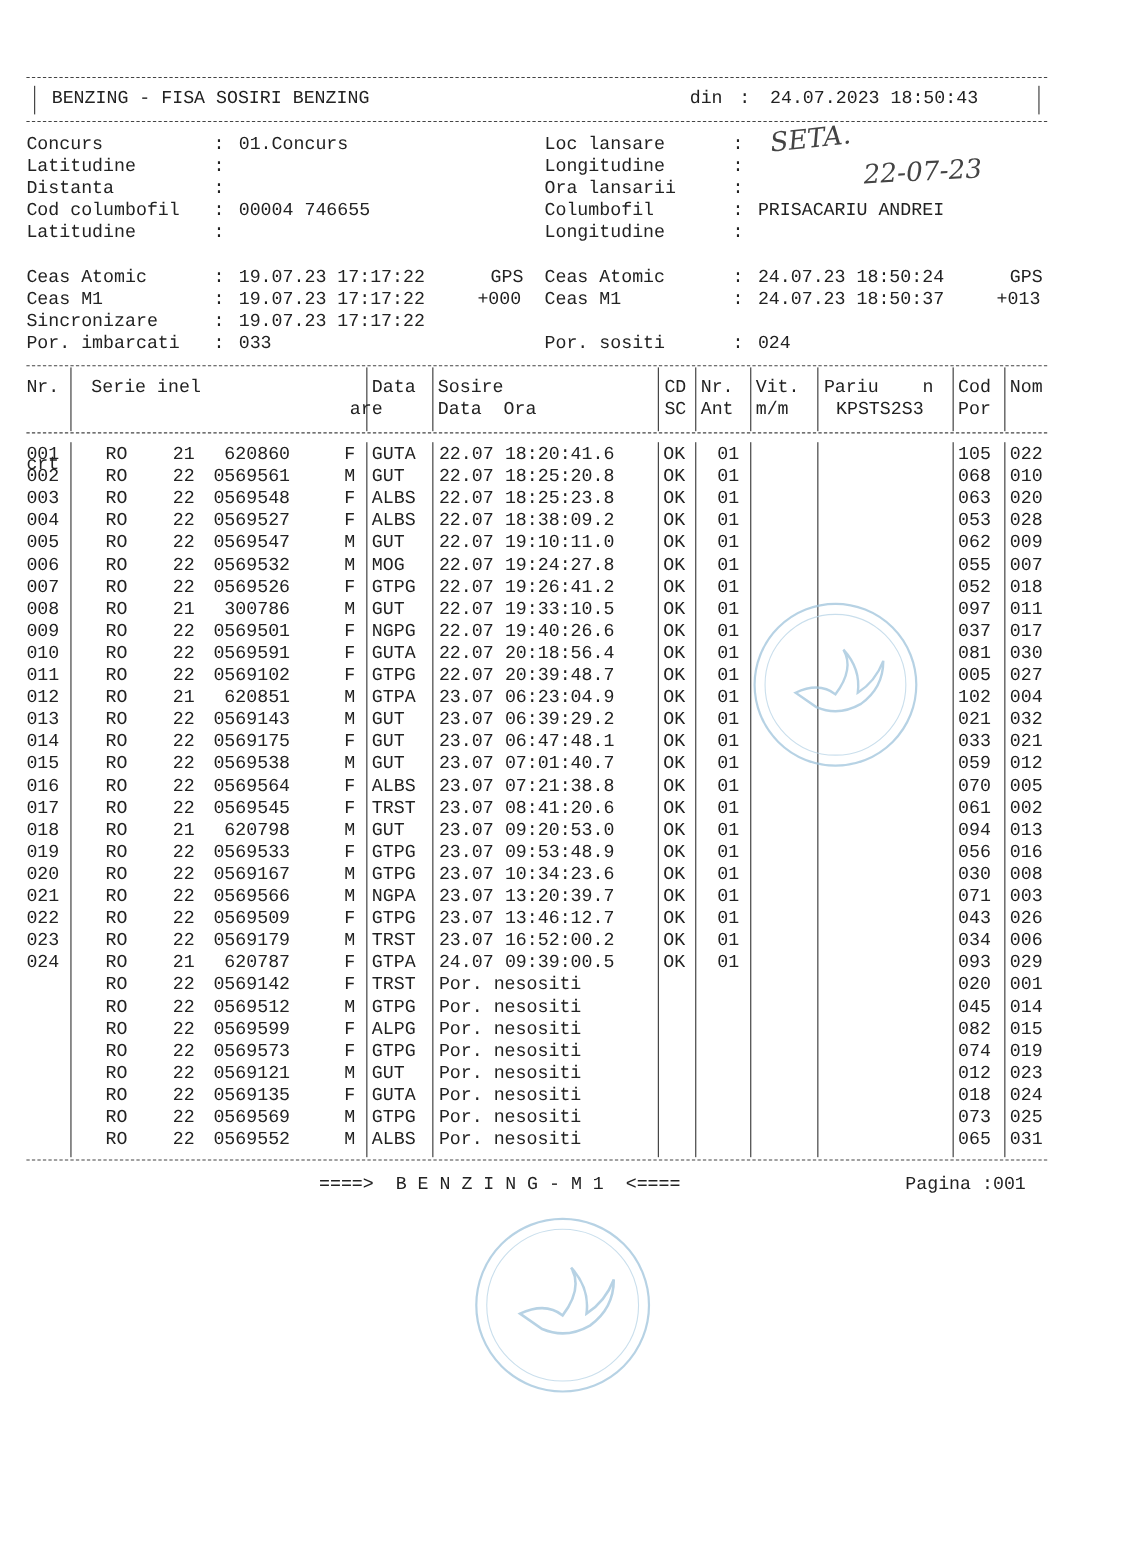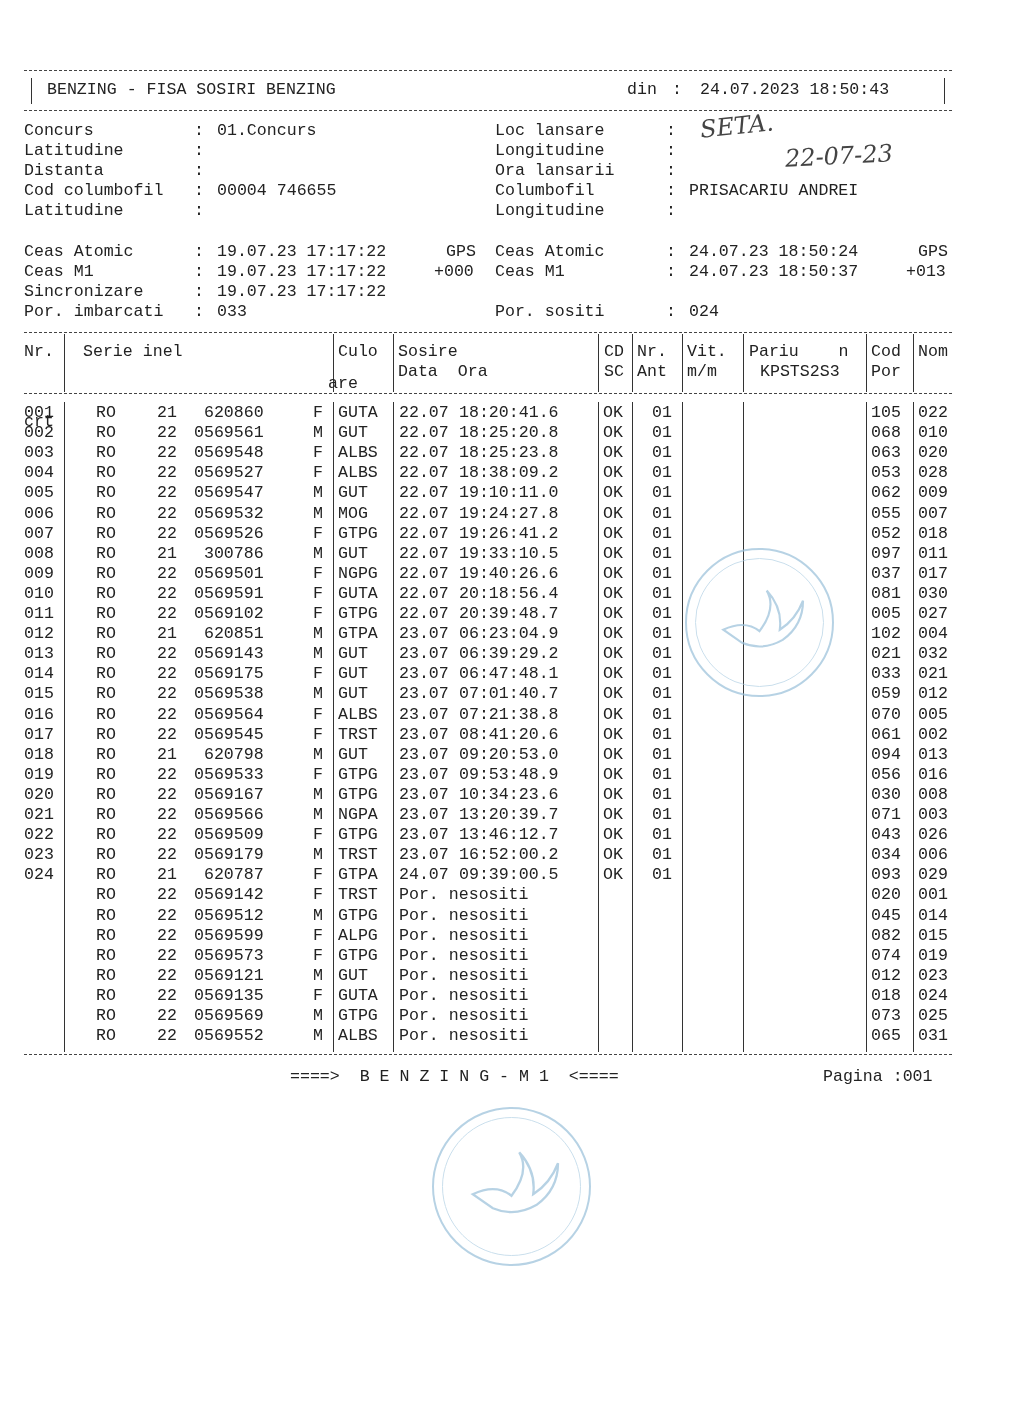--- a/index.html
+++ b/index.html
@@ -107,22 +107,22 @@
     <div class="vbar" style="left: 682px; top: 402px; height: 650px;"></div>
     <div class="vbar" style="left: 743px; top: 334px; height: 58px;"></div>
     <div class="vbar" style="left: 743px; top: 402px; height: 650px;"></div>
     <div class="vbar" style="left: 866px; top: 334px; height: 58px;"></div>
     <div class="vbar" style="left: 866px; top: 402px; height: 650px;"></div>
     <div class="vbar" style="left: 913px; top: 334px; height: 58px;"></div>
     <div class="vbar" style="left: 913px; top: 402px; height: 650px;"></div>
     <div class="abs mono" style="left: 24px; top: 342px;">Nr.</div>
     <div class="abs mono" style="left: 24px; top: 376px; margin-top: 36px;">crt</div>
     <div class="abs mono" style="left: 83px; top: 342px;">Serie inel</div>
-    <div class="abs mono" style="left: 338px; top: 342px;">Culo</div>
-    <div class="abs mono" style="left: 328px; top: 362px; margin-top: 12px;">are</div>
+    <div class="abs mono" style="left: 338px; top: 342px;">Data</div>
+    <div class="abs mono" style="left: 318px; top: 362px;">are</div>
     <div class="abs mono" style="left: 398px; top: 342px;">Sosire</div>
     <div class="abs mono" style="left: 398px; top: 362px;">Data  Ora</div>
     <div class="abs mono" style="left: 604px; top: 342px;">CD</div>
     <div class="abs mono" style="left: 604px; top: 362px;">SC</div>
     <div class="abs mono" style="left: 637px; top: 342px;">Nr.</div>
     <div class="abs mono" style="left: 637px; top: 362px;">Ant</div>
     <div class="abs mono" style="left: 687px; top: 342px;">Vit.</div>
     <div class="abs mono" style="left: 687px; top: 362px;">m/m</div>
     <div class="abs mono" style="left: 749px; top: 342px;">Pariu    n</div>
     <div class="abs mono" style="left: 760px; top: 362px;">KPSTS2S3</div>

